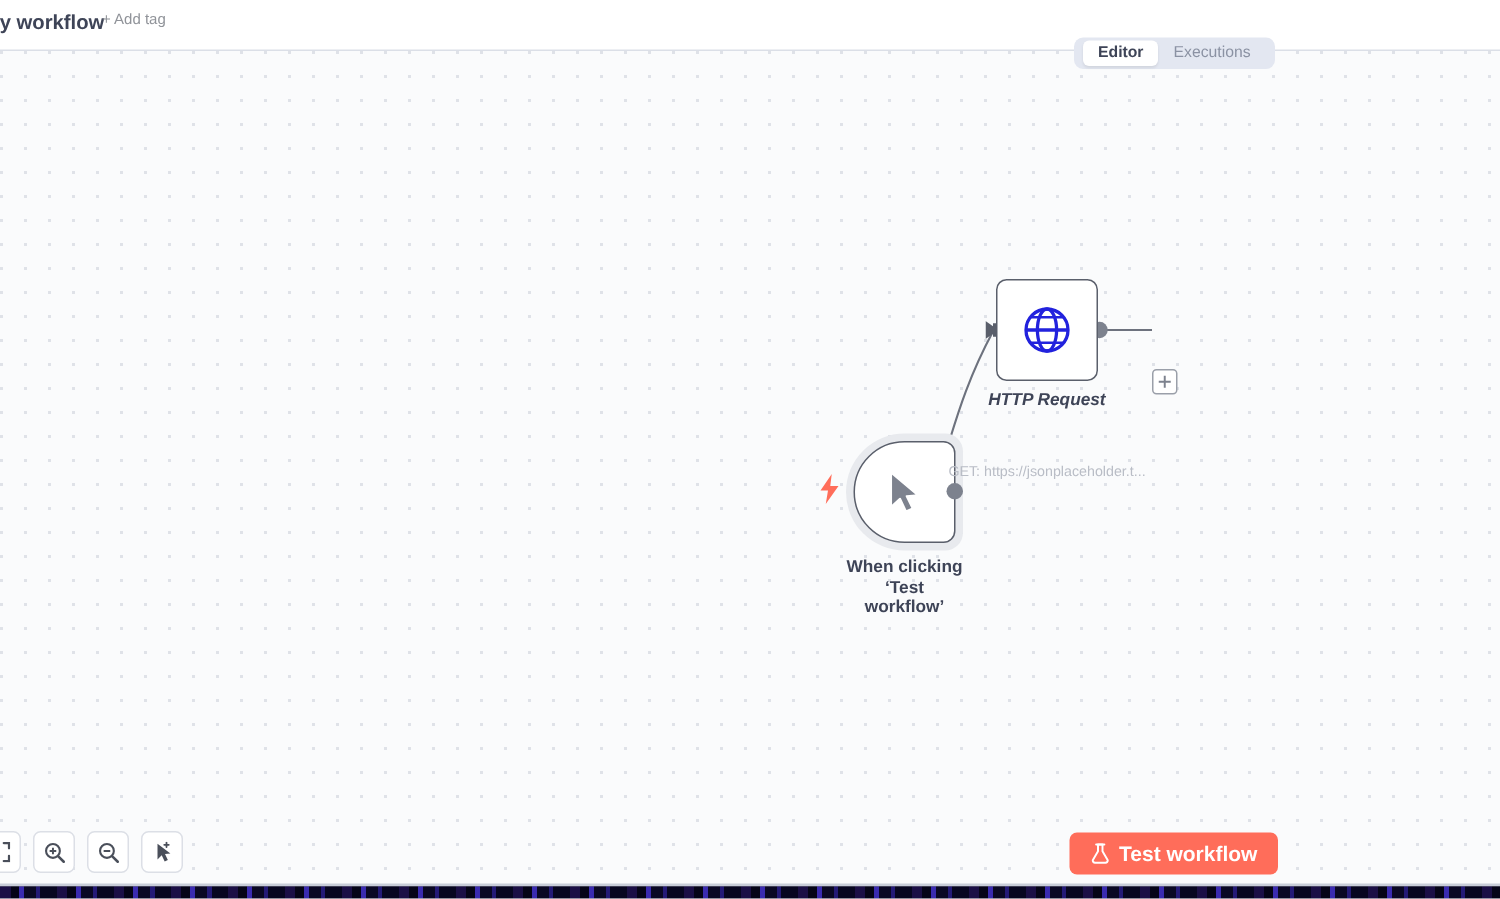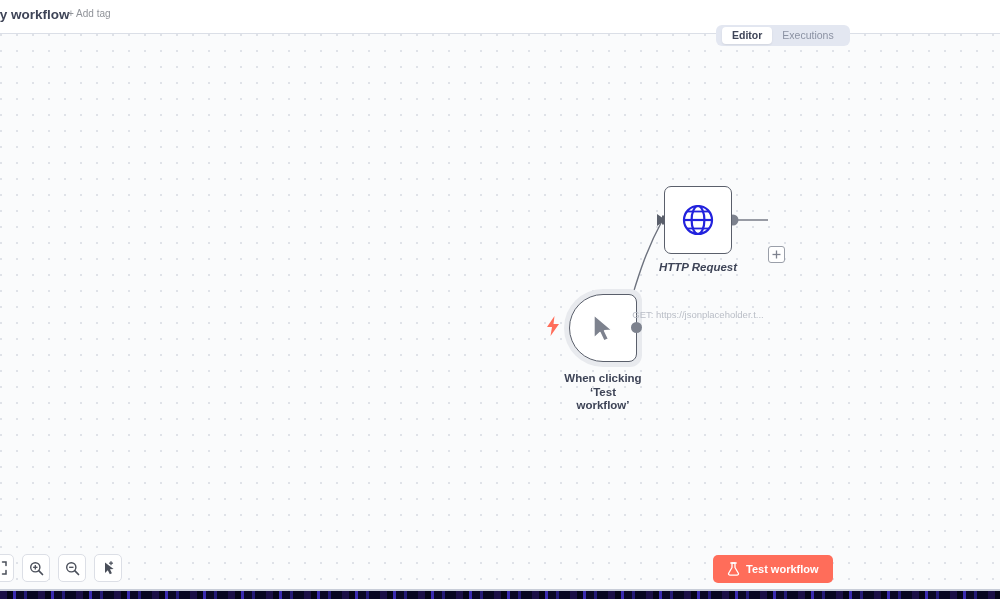--- a/index.html
+++ b/index.html
@@ -213,21 +213,21 @@
     display: flex;
     align-items: center;
     justify-content: center;
     gap: 6px;
     padding: 0 14px;
     cursor: pointer;
     z-index: 20;
   }
   .test-btn span {
     color: #ffffff;
-    font-size: 11px;
+    font-size: 14px;
     font-weight: 600;
     white-space: nowrap;
   }
 
   
   .desktop-strip {
     position: absolute;
     left: 0; top: 591px;
     width: 1000px; height: 8px;
     background:

